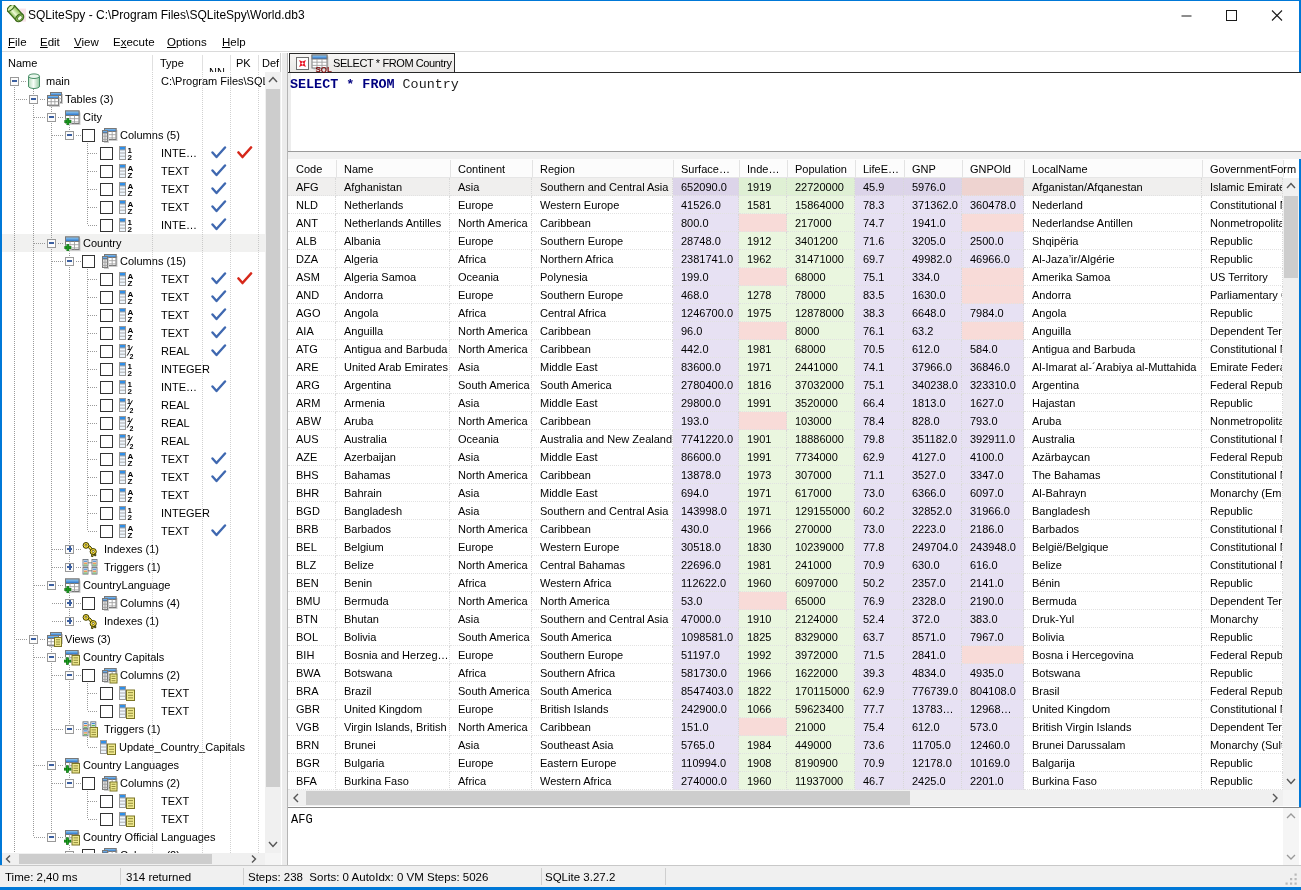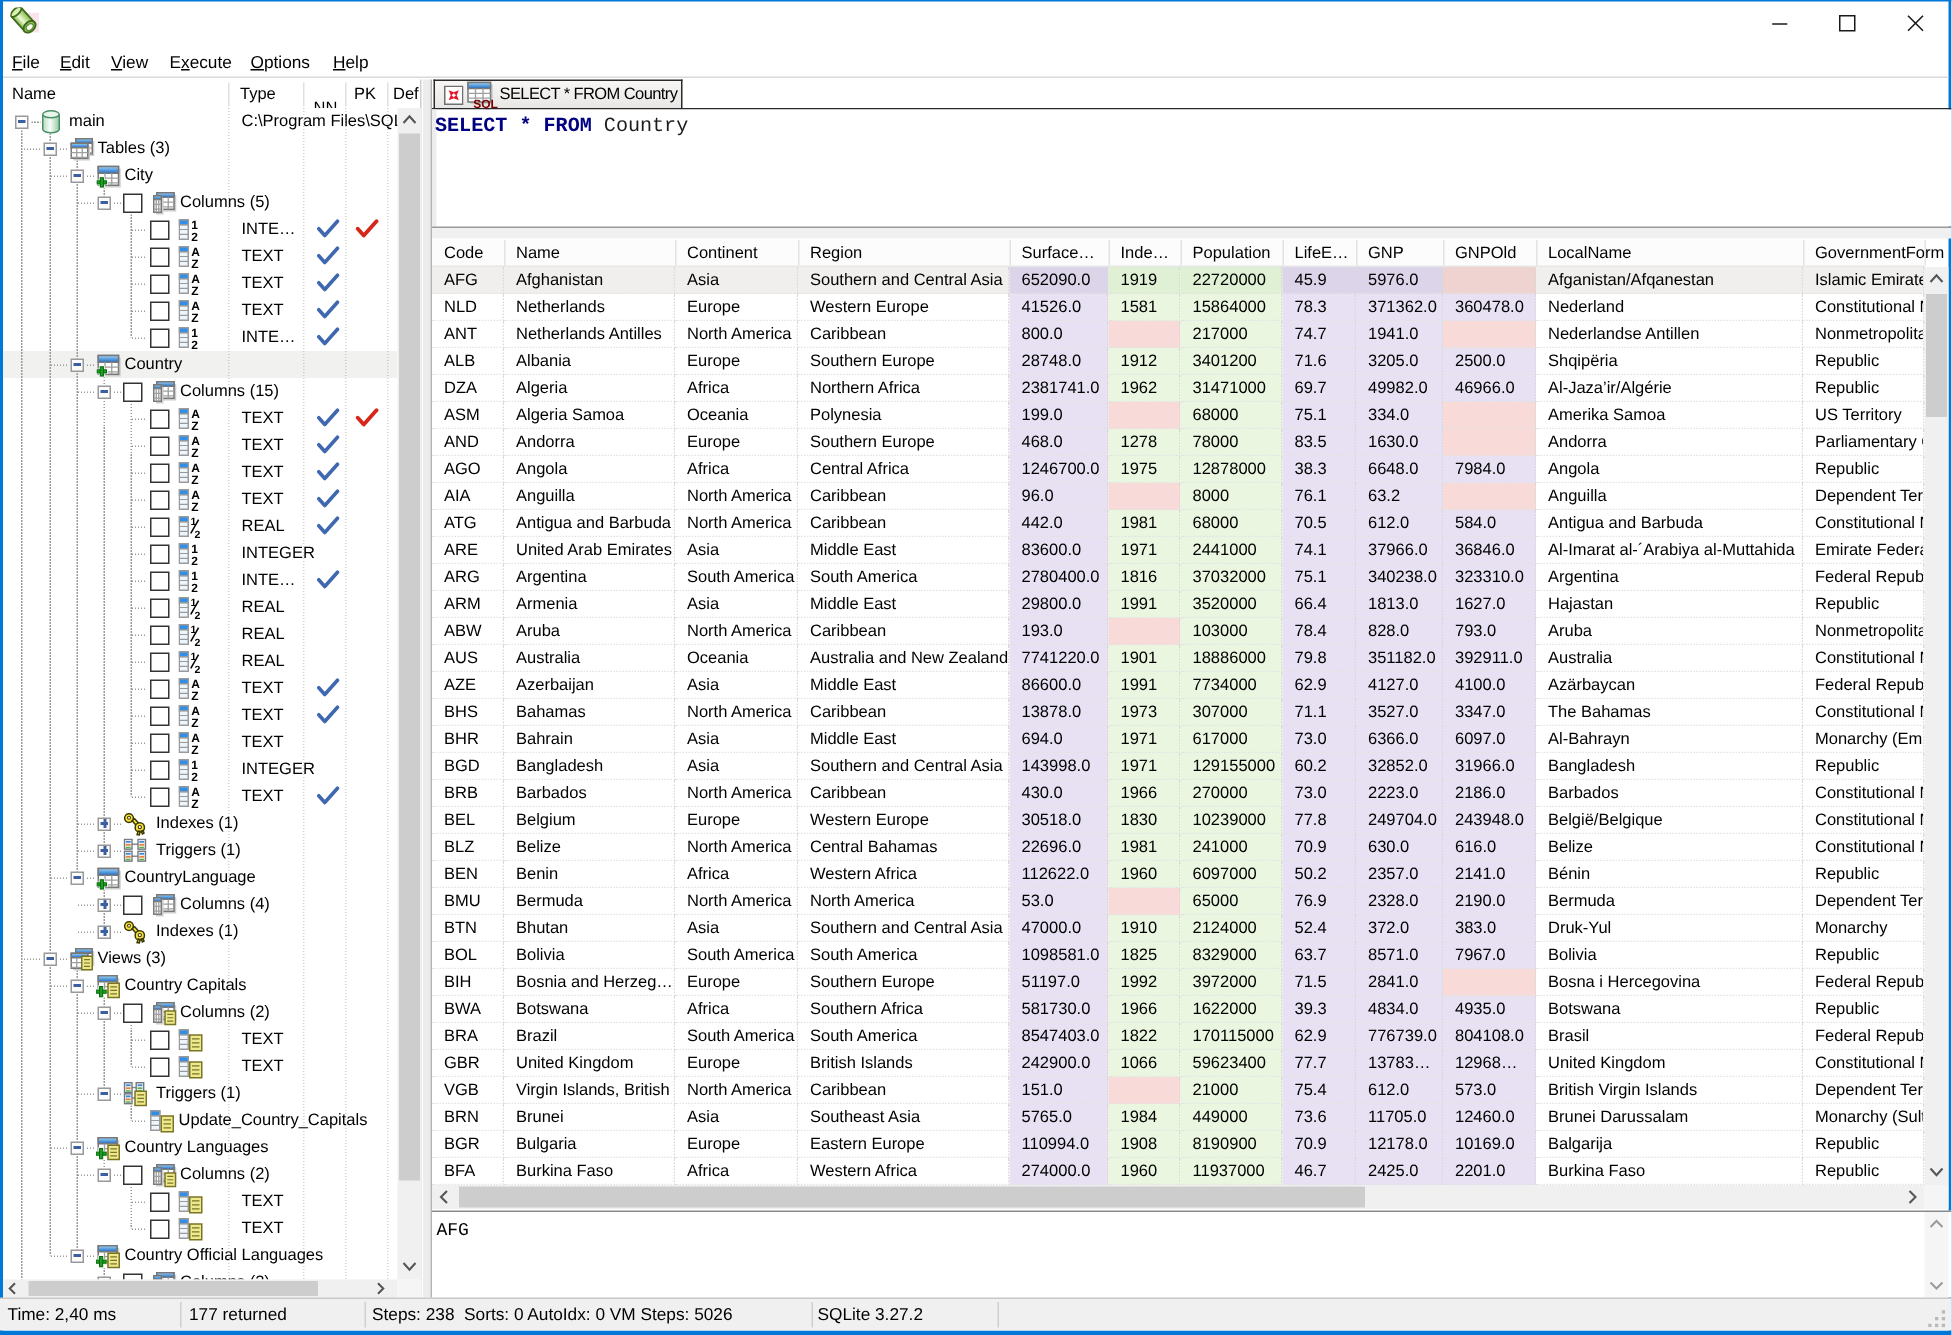--- a/index.html
+++ b/index.html
@@ -48,20 +48,21 @@
 <div class="a" style="left:0;top:887px;width:1301px;height:3px;background:#0078d7"></div>
 <svg style="position:absolute;left:7px;top:5px" width="19" height="19" viewBox="0 0 16 16">
       <rect x="7" y="3" width="9" height="11" fill="#f2c4ce" opacity="0.45"></rect>
       <g transform="rotate(-42 8 8)">
         <rect x="4.4" y="0.2" width="7.4" height="11.5" fill="url(#acyl)" stroke="#3c691c" stroke-width="1"></rect>
         <ellipse cx="8.1" cy="0.6" rx="3.7" ry="1.7" fill="#d9efae" stroke="#3c691c" stroke-width="1"></ellipse>
         <ellipse cx="8.1" cy="11.9" rx="3.8" ry="2.7" fill="#a8d36c" stroke="#3c691c" stroke-width="1.1"></ellipse>
         <ellipse cx="8.1" cy="12.1" rx="2.3" ry="1.6" fill="#f7fcef" stroke="#5d8c37" stroke-width="0.8"></ellipse>
       </g>
     </svg>
+<div class="t" style="left:28px;top:6px;font-size:12px;line-height:18px">SQLiteSpy - C:\Program Files\SQLiteSpy\World.db3</div>
 <svg style="position:absolute;left:1176px;top:5px" width="120" height="20">
       <line x1="5.5" y1="11" x2="15.5" y2="11" stroke="#1a1a1a" stroke-width="1"></line>
       <rect x="50.5" y="5.5" width="10" height="10" fill="none" stroke="#1a1a1a" stroke-width="1"></rect>
       <line x1="96" y1="5.5" x2="106" y2="15.5" stroke="#1a1a1a" stroke-width="1.1"></line>
       <line x1="106" y1="5.5" x2="96" y2="15.5" stroke="#1a1a1a" stroke-width="1.1"></line>
     </svg>
 <div class="t" style="left:8px;top:33px;font-size:11.5px"><u>F</u>ile</div>
 <div class="t" style="left:40px;top:33px;font-size:11.5px"><u>E</u>dit</div>
 <div class="t" style="left:74px;top:33px;font-size:11.5px"><u>V</u>iew</div>
 <div class="t" style="left:113px;top:33px;font-size:11.5px">E<u>x</u>ecute</div>
@@ -1415,21 +1416,21 @@
 <svg style="position:absolute;left:1283px;top:849px" width="16" height="16">
       <path d="M4 6 L8 10 L12 6" fill="none" stroke="#999" stroke-width="1.3"></path>
     </svg>
 <div class="a" style="left:0;top:865px;width:1301px;height:1px;background:#c8c8c8"></div>
 <div class="a" style="left:0;top:866px;width:1301px;height:21px;background:#f0f0f0"></div>
 <div class="a" style="left:120px;top:868px;width:1px;height:17px;background:#cfcfcf"></div>
 <div class="a" style="left:243px;top:868px;width:1px;height:17px;background:#cfcfcf"></div>
 <div class="a" style="left:541px;top:868px;width:1px;height:17px;background:#cfcfcf"></div>
 <div class="a" style="left:665px;top:868px;width:1px;height:17px;background:#cfcfcf"></div>
 <div class="t" style="left:5px;top:868px;font-size:11.5px">Time: 2,40 ms</div>
-<div class="t" style="left:126px;top:868px;font-size:11.5px">177 returned</div>
+<div class="t" style="left:126px;top:868px;font-size:11.5px">314 returned</div>
 <div class="t" style="left:248px;top:868px;font-size:11.5px">Steps: 238&nbsp; Sorts: 0 AutoIdx: 0 VM Steps: 5026</div>
 <div class="t" style="left:545px;top:868px;font-size:11.5px">SQLite 3.27.2</div>
 <svg style="position:absolute;left:1284px;top:872px" width="15" height="15">
       <g fill="#b9b9b9">
         <rect x="10.5" y="1.5" width="2.2" height="2.2"></rect>
         <rect x="6" y="6" width="2.2" height="2.2"></rect>
         <rect x="10.5" y="6" width="2.2" height="2.2"></rect>
         <rect x="1.5" y="10.5" width="2.2" height="2.2"></rect>
         <rect x="6" y="10.5" width="2.2" height="2.2"></rect>
         <rect x="10.5" y="10.5" width="2.2" height="2.2"></rect>

